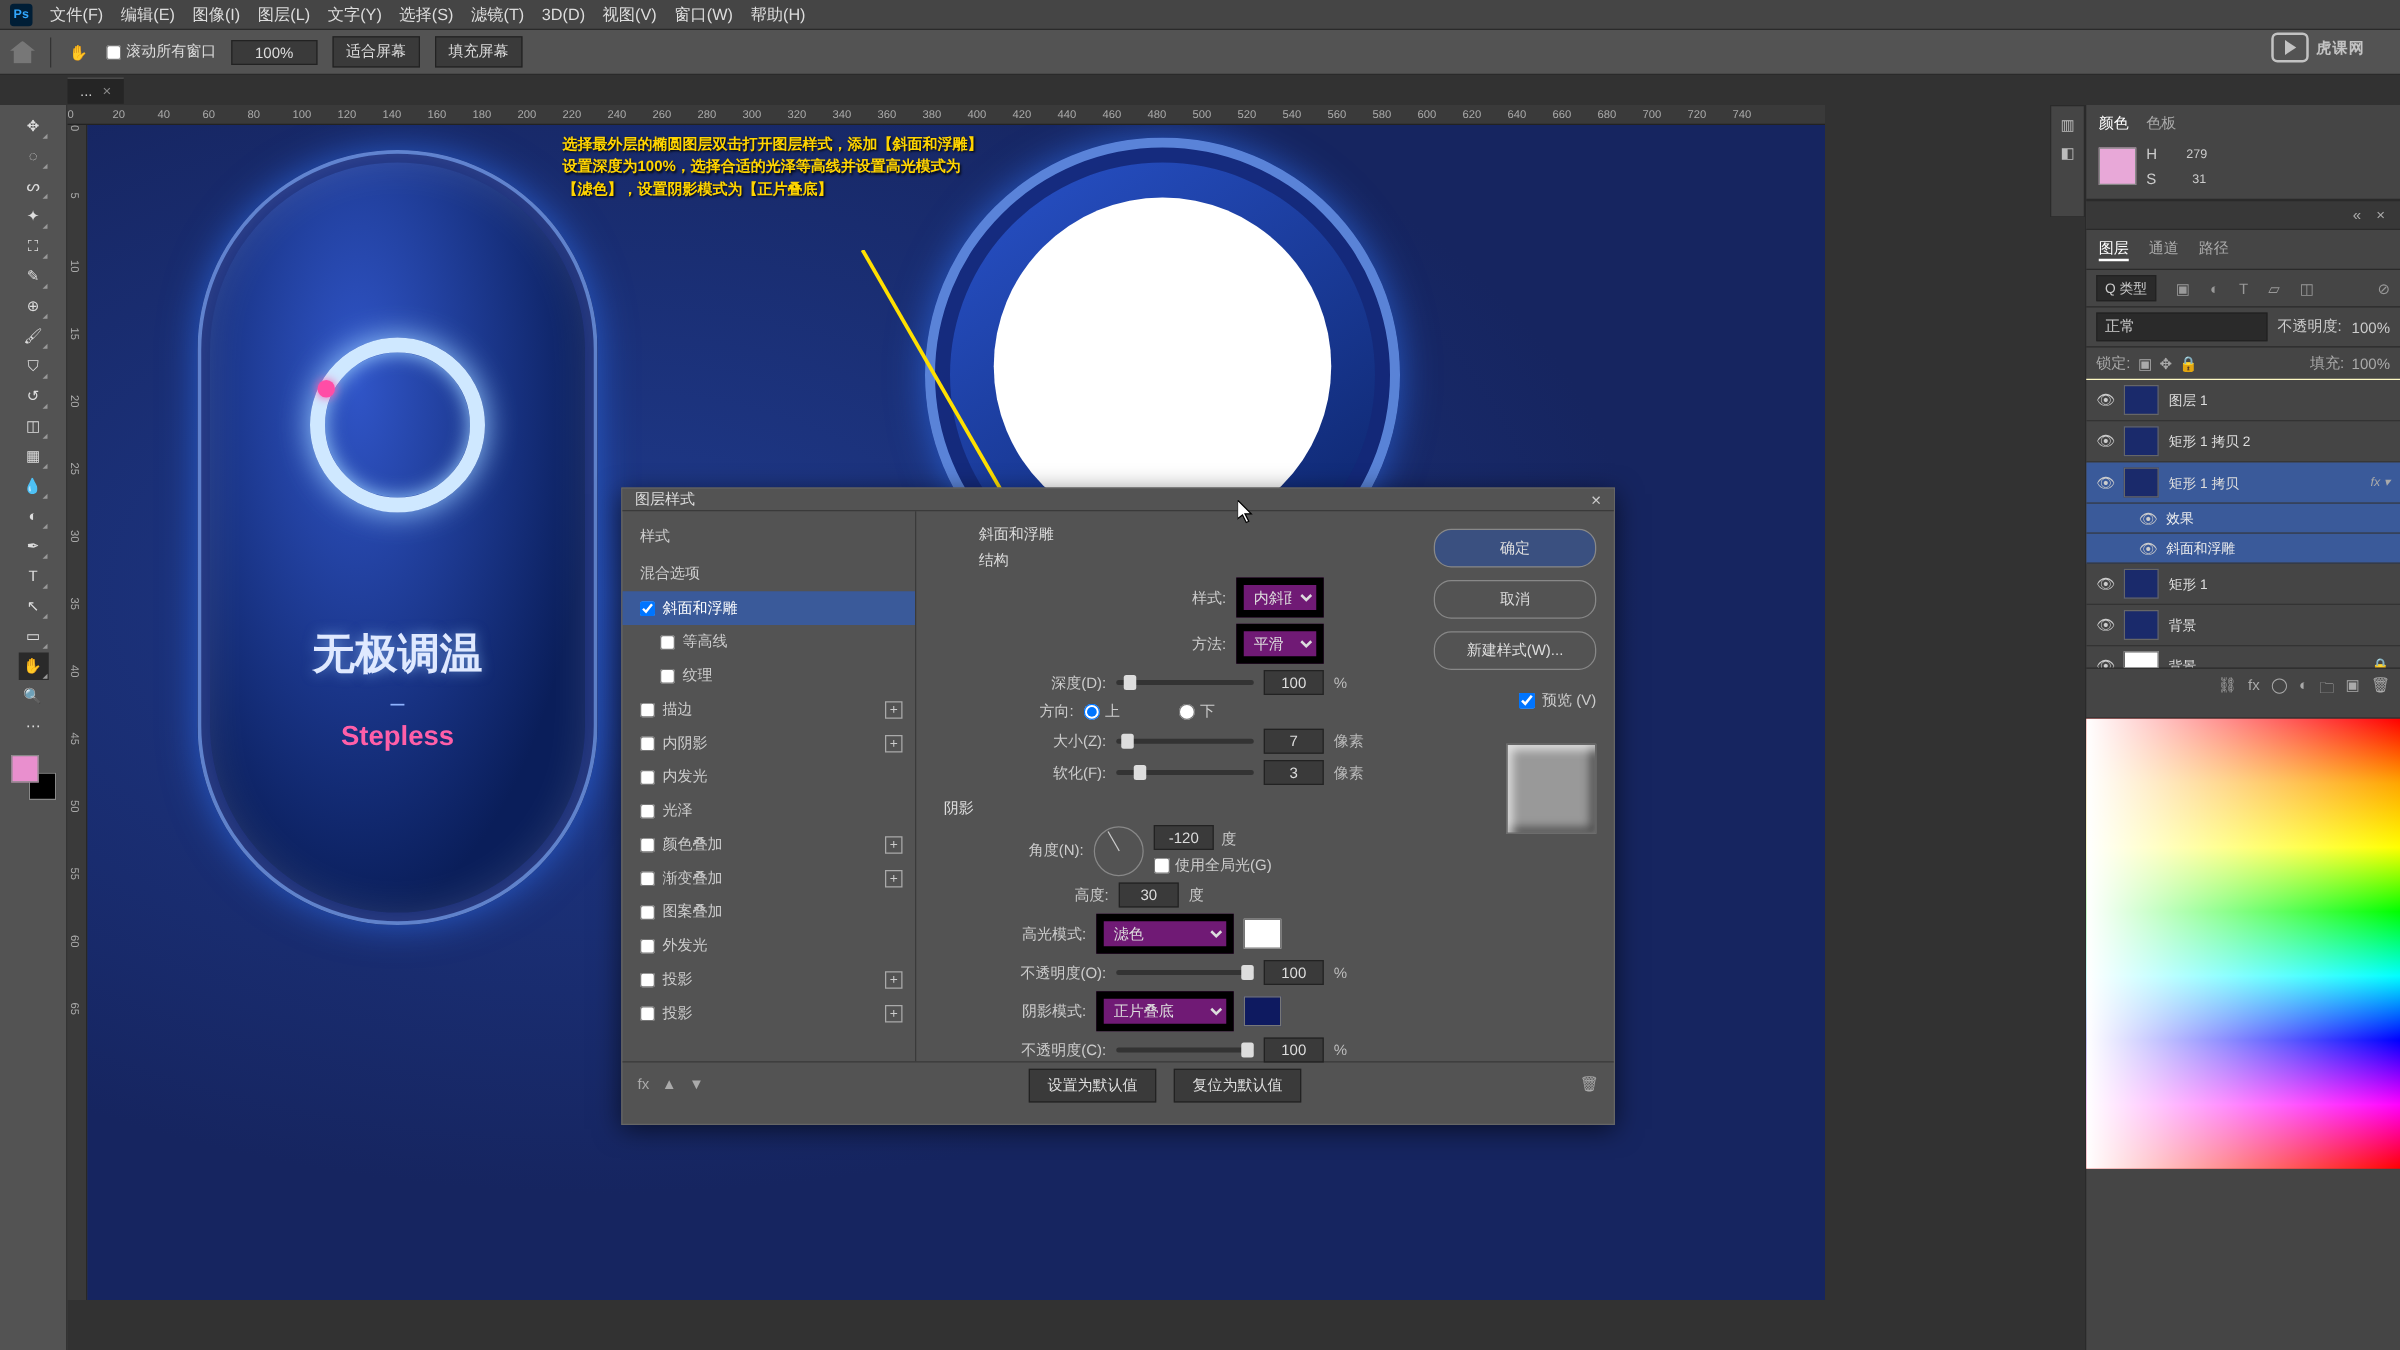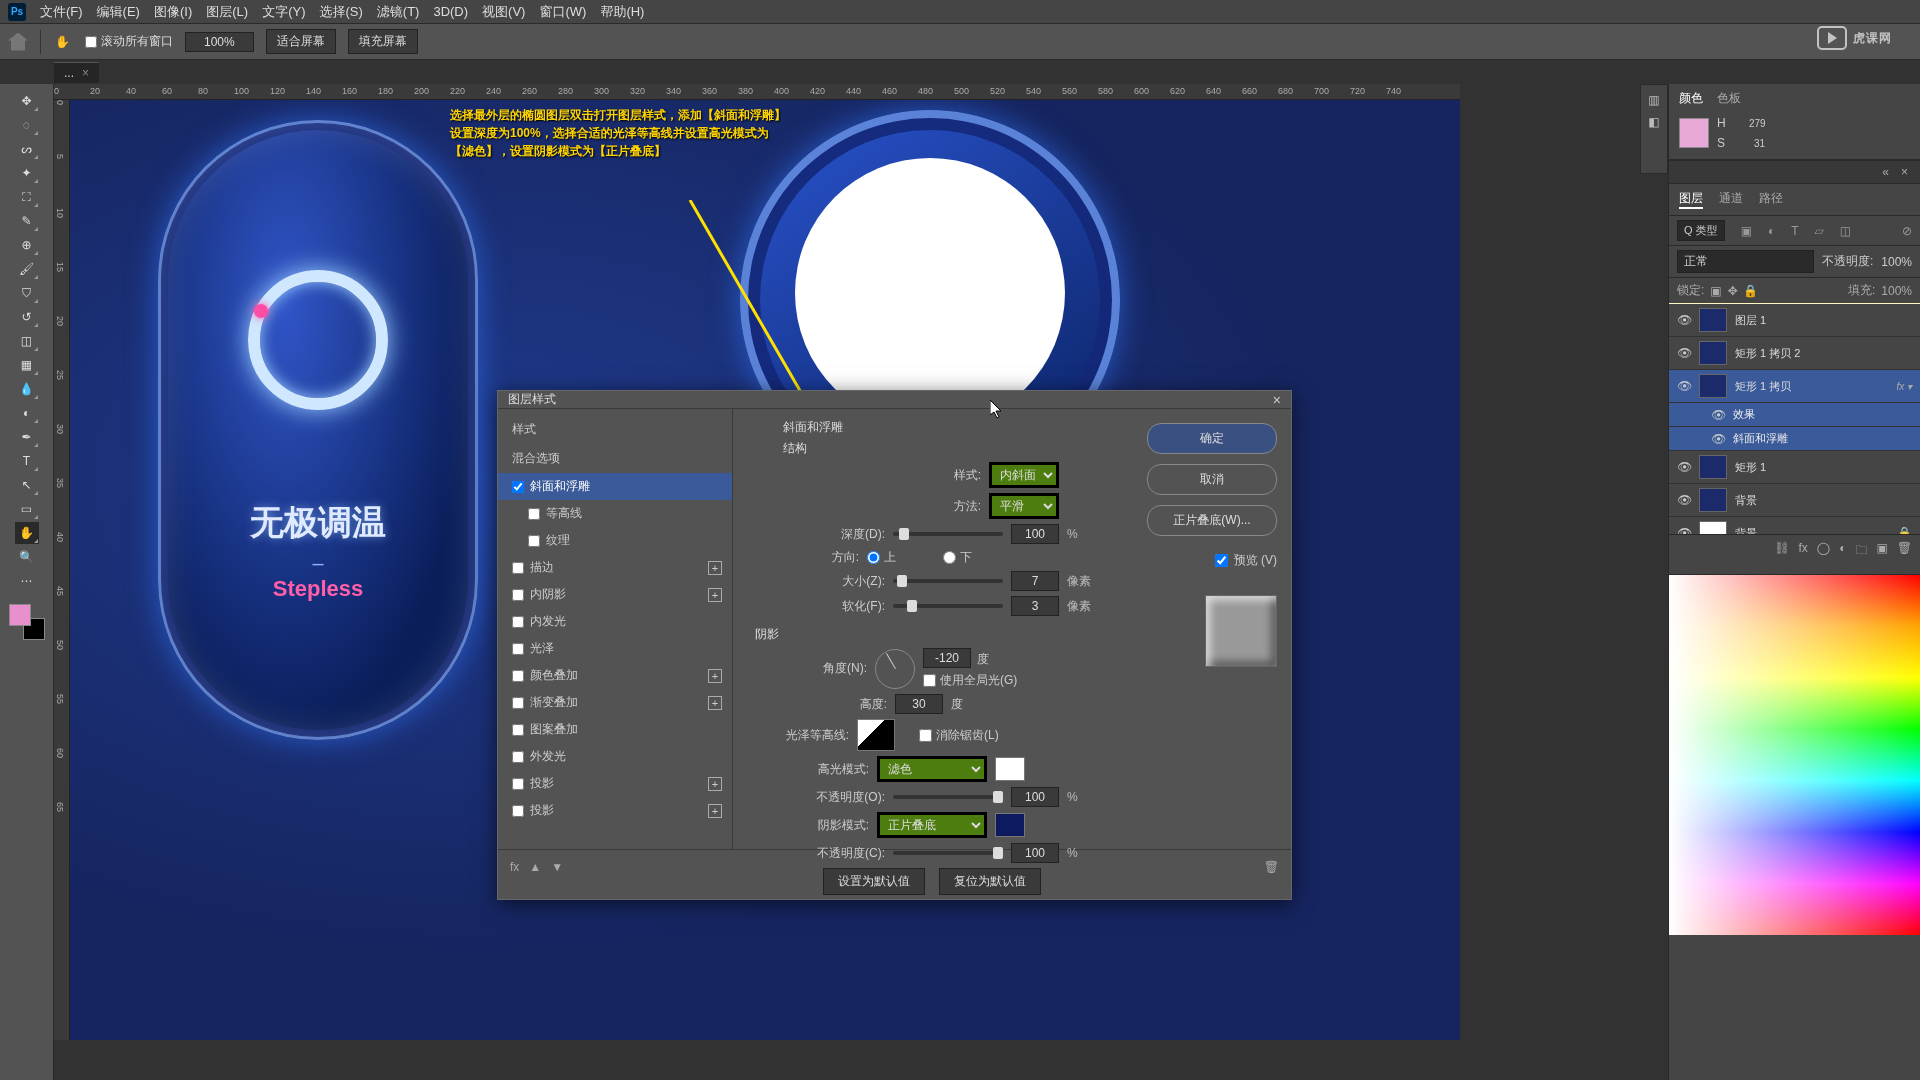--- a/index.html
+++ b/index.html
@@ -48,21 +48,21 @@
 .dlg-left{width:235px;border-right:1px solid #3a3a3a;padding:6px 0}
 .dlg-left .hdr{padding:6px 14px;color:#ccc}
 .dlg-left .row{padding:5px 14px;display:flex;align-items:center;gap:6px;color:#ccc;position:relative}
 .dlg-left .row.sel{background:#3a5a9a;color:#fff}
 .dlg-left .row .plus{position:absolute;right:10px;border:1px solid #aaa;width:14px;height:14px;display:flex;align-items:center;justify-content:center;font-size:11px}
 .dlg-left .row input{width:12px;height:12px}
 .dlg-mid{flex:1;padding:10px 18px;color:#ccc;position:relative}
 .dlg-mid .sect{color:#ddd;margin-bottom:4px;padding-left:32px}
 .dlg-mid .frow{display:flex;align-items:center;gap:8px;margin:5px 0;justify-content:flex-end;padding-right:18px}
 .dlg-mid .frow label{min-width:68px;text-align:right}
-.dlg-mid select{background:#4d7c0f;border:3px solid #000000;color:#ddd;padding:2px 4px;width:70px}
+.dlg-mid select{background:#701a75;border:6px solid #000000;color:#ddd;padding:2px 4px;width:70px}
 .dlg-mid select.wide{width:110px}
 .dlg-mid .num{background:#3a3a3a;border:1px solid #222;color:#ddd;padding:2px 4px;width:48px;text-align:center}
 .dlg-mid .slider{width:110px;height:4px;background:#333;position:relative;border-radius:2px}
 .dlg-mid .slider .thumb{position:absolute;top:-4px;width:10px;height:12px;background:#ddd;border-radius:2px}
 .dlg-mid .unit{width:28px;color:#bbb}
 .dlg-mid .radio{display:flex;align-items:center;gap:4px}
 .dlg-mid .anglectl{width:40px;height:40px;border:1px solid #888;border-radius:50%;position:relative}
 .dlg-mid .anglectl .hand{position:absolute;left:50%;top:50%;width:18px;height:1px;background:#ccc;transform-origin:0 0;transform:rotate(-120deg)}
 .dlg-mid .gloss{width:38px;height:32px;background:#333;border:1px solid #777;position:relative;overflow:hidden}
 .dlg-mid .gloss::after{content:"";position:absolute;left:0;bottom:0;width:100%;height:100%;background:linear-gradient(135deg,#fff 0%,#fff 40%,#000 40%,#000 100%)}
@@ -399,29 +399,20 @@
               <input type="checkbox" style="">
               <span>使用全局光(G)</span>
             </label>
         </div>
       </div>
       <div class="frow" style="justify-content:flex-start;padding-left:68px">
           <label>高度:</label>
           <div class="num">30</div>
           <span>度</span>
         </div>
-      <div class="frow" style="justify-content:flex-start;padding-left:30px">
-          <label>光泽等高线:</label>
-          <div class="gloss"></div>
-          <span style="width:8px"></span>
-          <label class="radio">
-            <input type="checkbox" style="">
-            <span>消除锯齿(L)</span>
-          </label>
-        </div>
       <div class="frow" style="justify-content:flex-start;padding-left:50px">
           <label>高光模式:</label>
           <select class="wide"><option>滤色</option></select>
           <div class="swatch" id="hi-sw" style="background: rgb(255, 255, 255);"></div>
         </div>
       <div class="frow">
           <label>不透明度(O):</label>
           <div class="slider">
             <div class="thumb" style="left:100px"></div>
           </div>
@@ -442,21 +433,21 @@
           <span class="unit">%</span>
         </div>
       <div class="btns">
         <div class="pbtn">设置为默认值</div>
         <div class="pbtn">复位为默认值</div>
       </div>
     </div>
     <div class="dlg-right">
       <div class="rbtn primary">确定</div>
       <div class="rbtn">取消</div>
-      <div class="rbtn">正片叠底(W)...</div>
+      <div class="rbtn">新建样式(W)...</div>
       <label class="preview">
           <input type="checkbox" checked="" style="">
           <span>预览 (V)</span>
         </label>
       <div class="pvbox"></div>
     </div>
   </div>
   <div class="dlg-foot">
     <span class="ic">fx</span>
     <span class="ic">▲</span>

